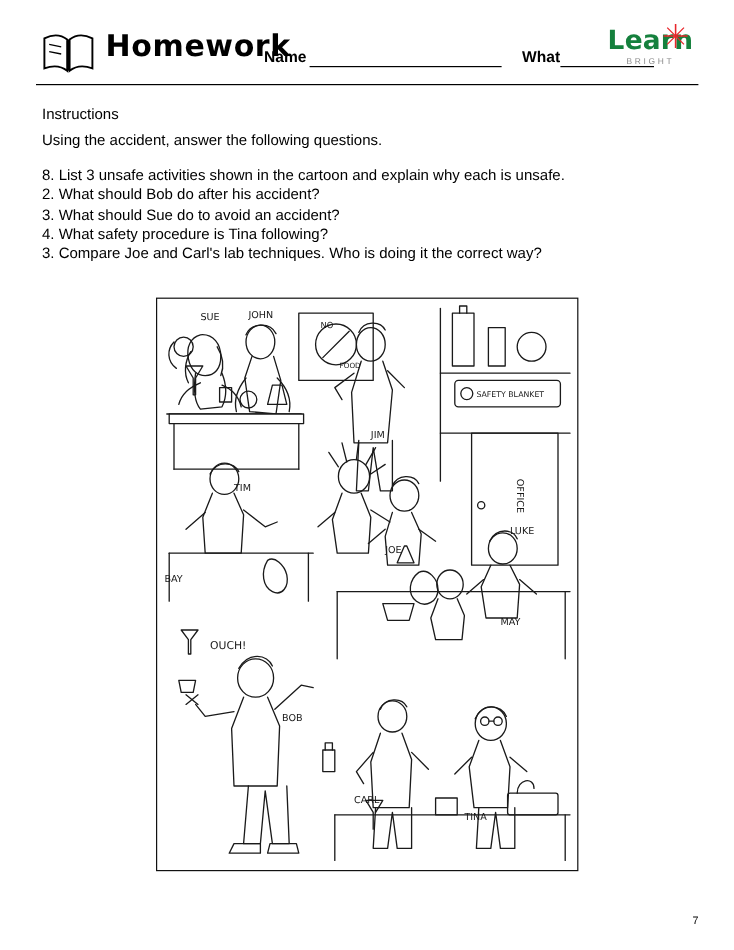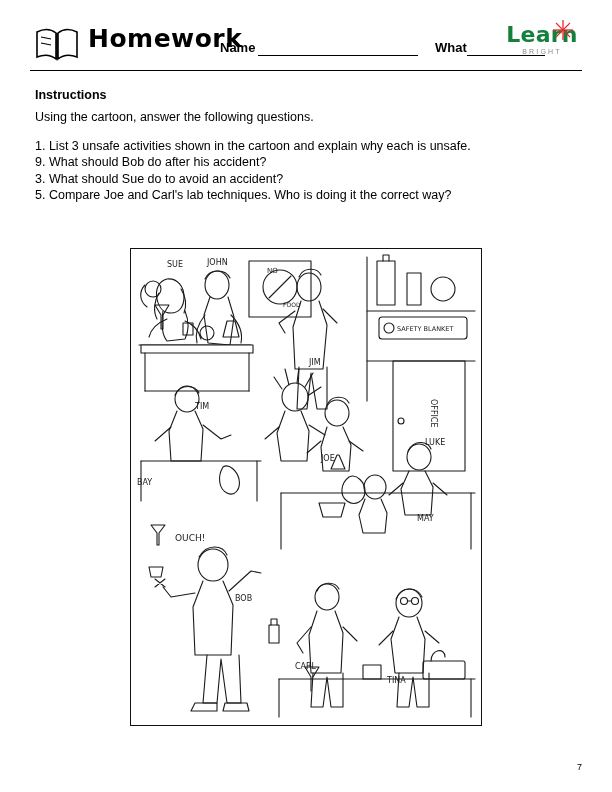--- a/index.html
+++ b/index.html
@@ -113,21 +113,21 @@
     width: 22px;
     height: 22px;
   }
 
   
   .instructions-title {
     position: absolute;
     left: 35px;
     top: 88px;
     font-size: 12.5px;
-    font-weight: bold;
+    font-weight: normal;
   }
   .instructions-text {
     position: absolute;
     left: 35px;
     top: 110px;
     font-size: 12.5px;
   }
   .questions {
     position: absolute;
     left: 35px;
@@ -198,27 +198,28 @@
           <line x1="18" y1="4" x2="4" y2="18" stroke="#e8262b" stroke-width="1.1"></line>
         </svg>
       </span>
       <div class="logo-word">Learn</div>
       <div class="logo-sub">BRIGHT</div>
     </div>
   </div>
   <div class="header-rule"></div>
 
   <div class="instructions-title">Instructions</div>
-  <div class="instructions-text">Using the cartoon, answer the following questions.</div>
+  <div class="instructions-text">Using the accident, answer the following questions.</div>
 
   <ul class="questions">
-    <li>1. List 3 unsafe activities shown in the cartoon and explain why each is unsafe.</li>
-    <li>9. What should Bob do after his accident?</li>
+    <li>8. List 3 unsafe activities shown in the cartoon and explain why each is unsafe.</li>
+    <li>2. What should Bob do after his accident?</li>
     <li>3. What should Sue do to avoid an accident?</li>
-    <li>5. Compare Joe and Carl's lab techniques. Who is doing it the correct way?</li>
+    <li>4. What safety procedure is Tina following?</li>
+    <li>3. Compare Joe and Carl's lab techniques. Who is doing it the correct way?</li>
   </ul>
 
   <div class="cartoon">
     <svg viewBox="0 0 352 478" width="352" height="478">
       <g fill="none" stroke="#1a1a1a" stroke-width="1.1" stroke-linecap="round" stroke-linejoin="round">
 
         <rect x="8" y="6" width="336" height="466" fill="#fff" stroke="none"></rect>
         <line x1="8" y1="96" x2="120" y2="96"></line>
         <rect x="118" y="12" width="62" height="56"></rect>
         <circle cx="149" cy="38" r="17"></circle>

